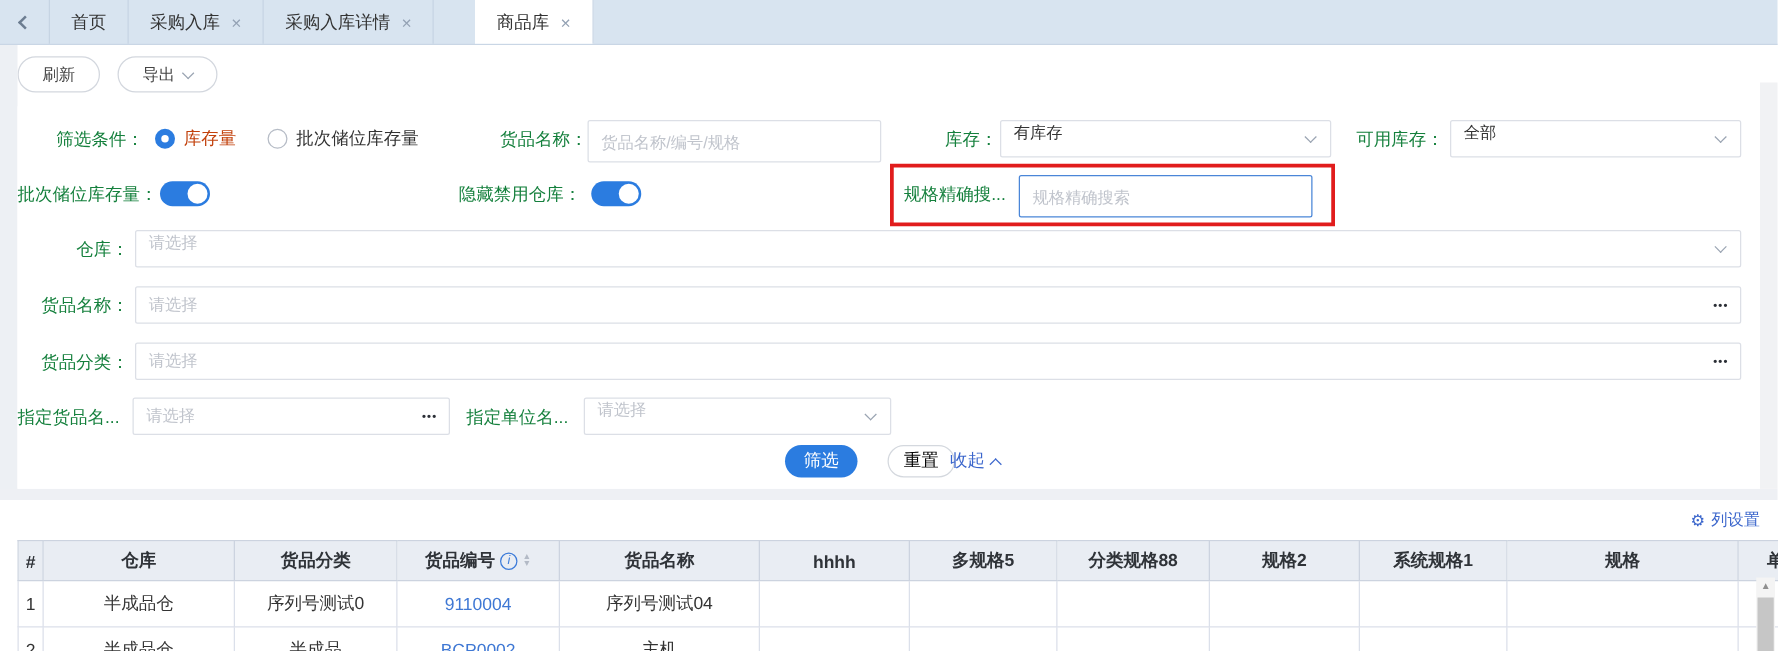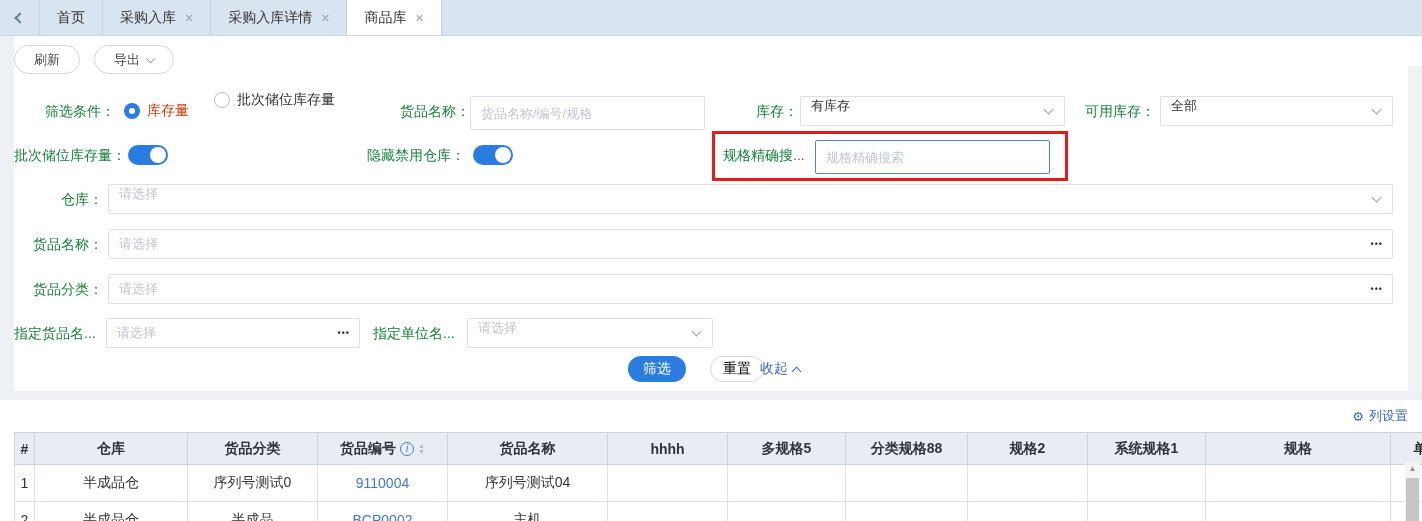--- a/index.html
+++ b/index.html
@@ -13,21 +13,21 @@
     border-right:1px solid #c6d4e3; cursor:pointer; }
   .tab-nav.fwd { border-right:none; border-left:1px solid #c6d4e3; width:46px; }
   .chev { display:inline-block; width:8px; height:8px;
     border-right:2px solid #6c7d91; border-bottom:2px solid #6c7d91; }
   .chev.left { transform:rotate(135deg); }
   .chev.right { transform:rotate(-45deg); }
   .chev.down { width:7px; height:7px; border-width:1.5px; border-color:#9aa4b2; transform:rotate(45deg); margin-top:-3px; }
   .chev.up { width:7px; height:7px; border-width:1.5px; border-color:#3b66cc; transform:rotate(-135deg); margin-top:4px; }
   .tab { display:flex; align-items:center; gap:9px; padding:0 17px;
     border-right:1px solid #c6d4e3; cursor:pointer; white-space:nowrap; }
-  .tab.active { background:#fff; }
+  .tab.active { background:#fff;margin-left:33px; }
   .tab .tclose { color:#94a2b4; font-size:14px; line-height:1; }
   .tab-right { margin-left:auto; display:flex; align-items:stretch; }
   .close-all { display:flex; align-items:center; padding:0 12px 0 20px; cursor:pointer; white-space:nowrap; }
 
   
   .toolbar { position:absolute; left:14px; top:45px; display:flex; gap:14px; }
   .pill-btn { height:29px; padding:0 19px; background:#fff; border:1px solid #d3d7de;
     border-radius:15px; font-size:13px; color:#444; display:flex; align-items:center; gap:7px; cursor:pointer; }
 
   
@@ -133,21 +133,21 @@
 <div class="right-strip"></div>
 <div class="gap-band"></div>
 
 <div class="filter-card">
 
   <div class="flabel r" style="left:0;top:11px;width:101px">筛选条件：</div>
   <div class="radio-group" style="left:110px;top:11px">
     <span class="radio checked"></span>
     <span class="radio-label sel">库存量</span>
   </div>
-  <div class="radio-group" style="left:200px;top:0">
+  <div class="radio-group" style="left:200px;top:11px">
     <span class="radio"></span>
     <span class="radio-label">批次储位库存量</span>
   </div>
   <div class="flabel r" style="left:366px;top:11px;width:90px">货品名称：</div>
   <input class="inp" style="left: 456px; top: 11px; width: 235px;" placeholder="货品名称/编号/规格">
   <div class="flabel r" style="left:700px;top:11px;width:84px">库存：</div>
   <div class="select" style="left:786px;top:11px;width:265px">
     <span class="sel-val">有库存</span>
     <span class="chev down"></span>
   </div>

